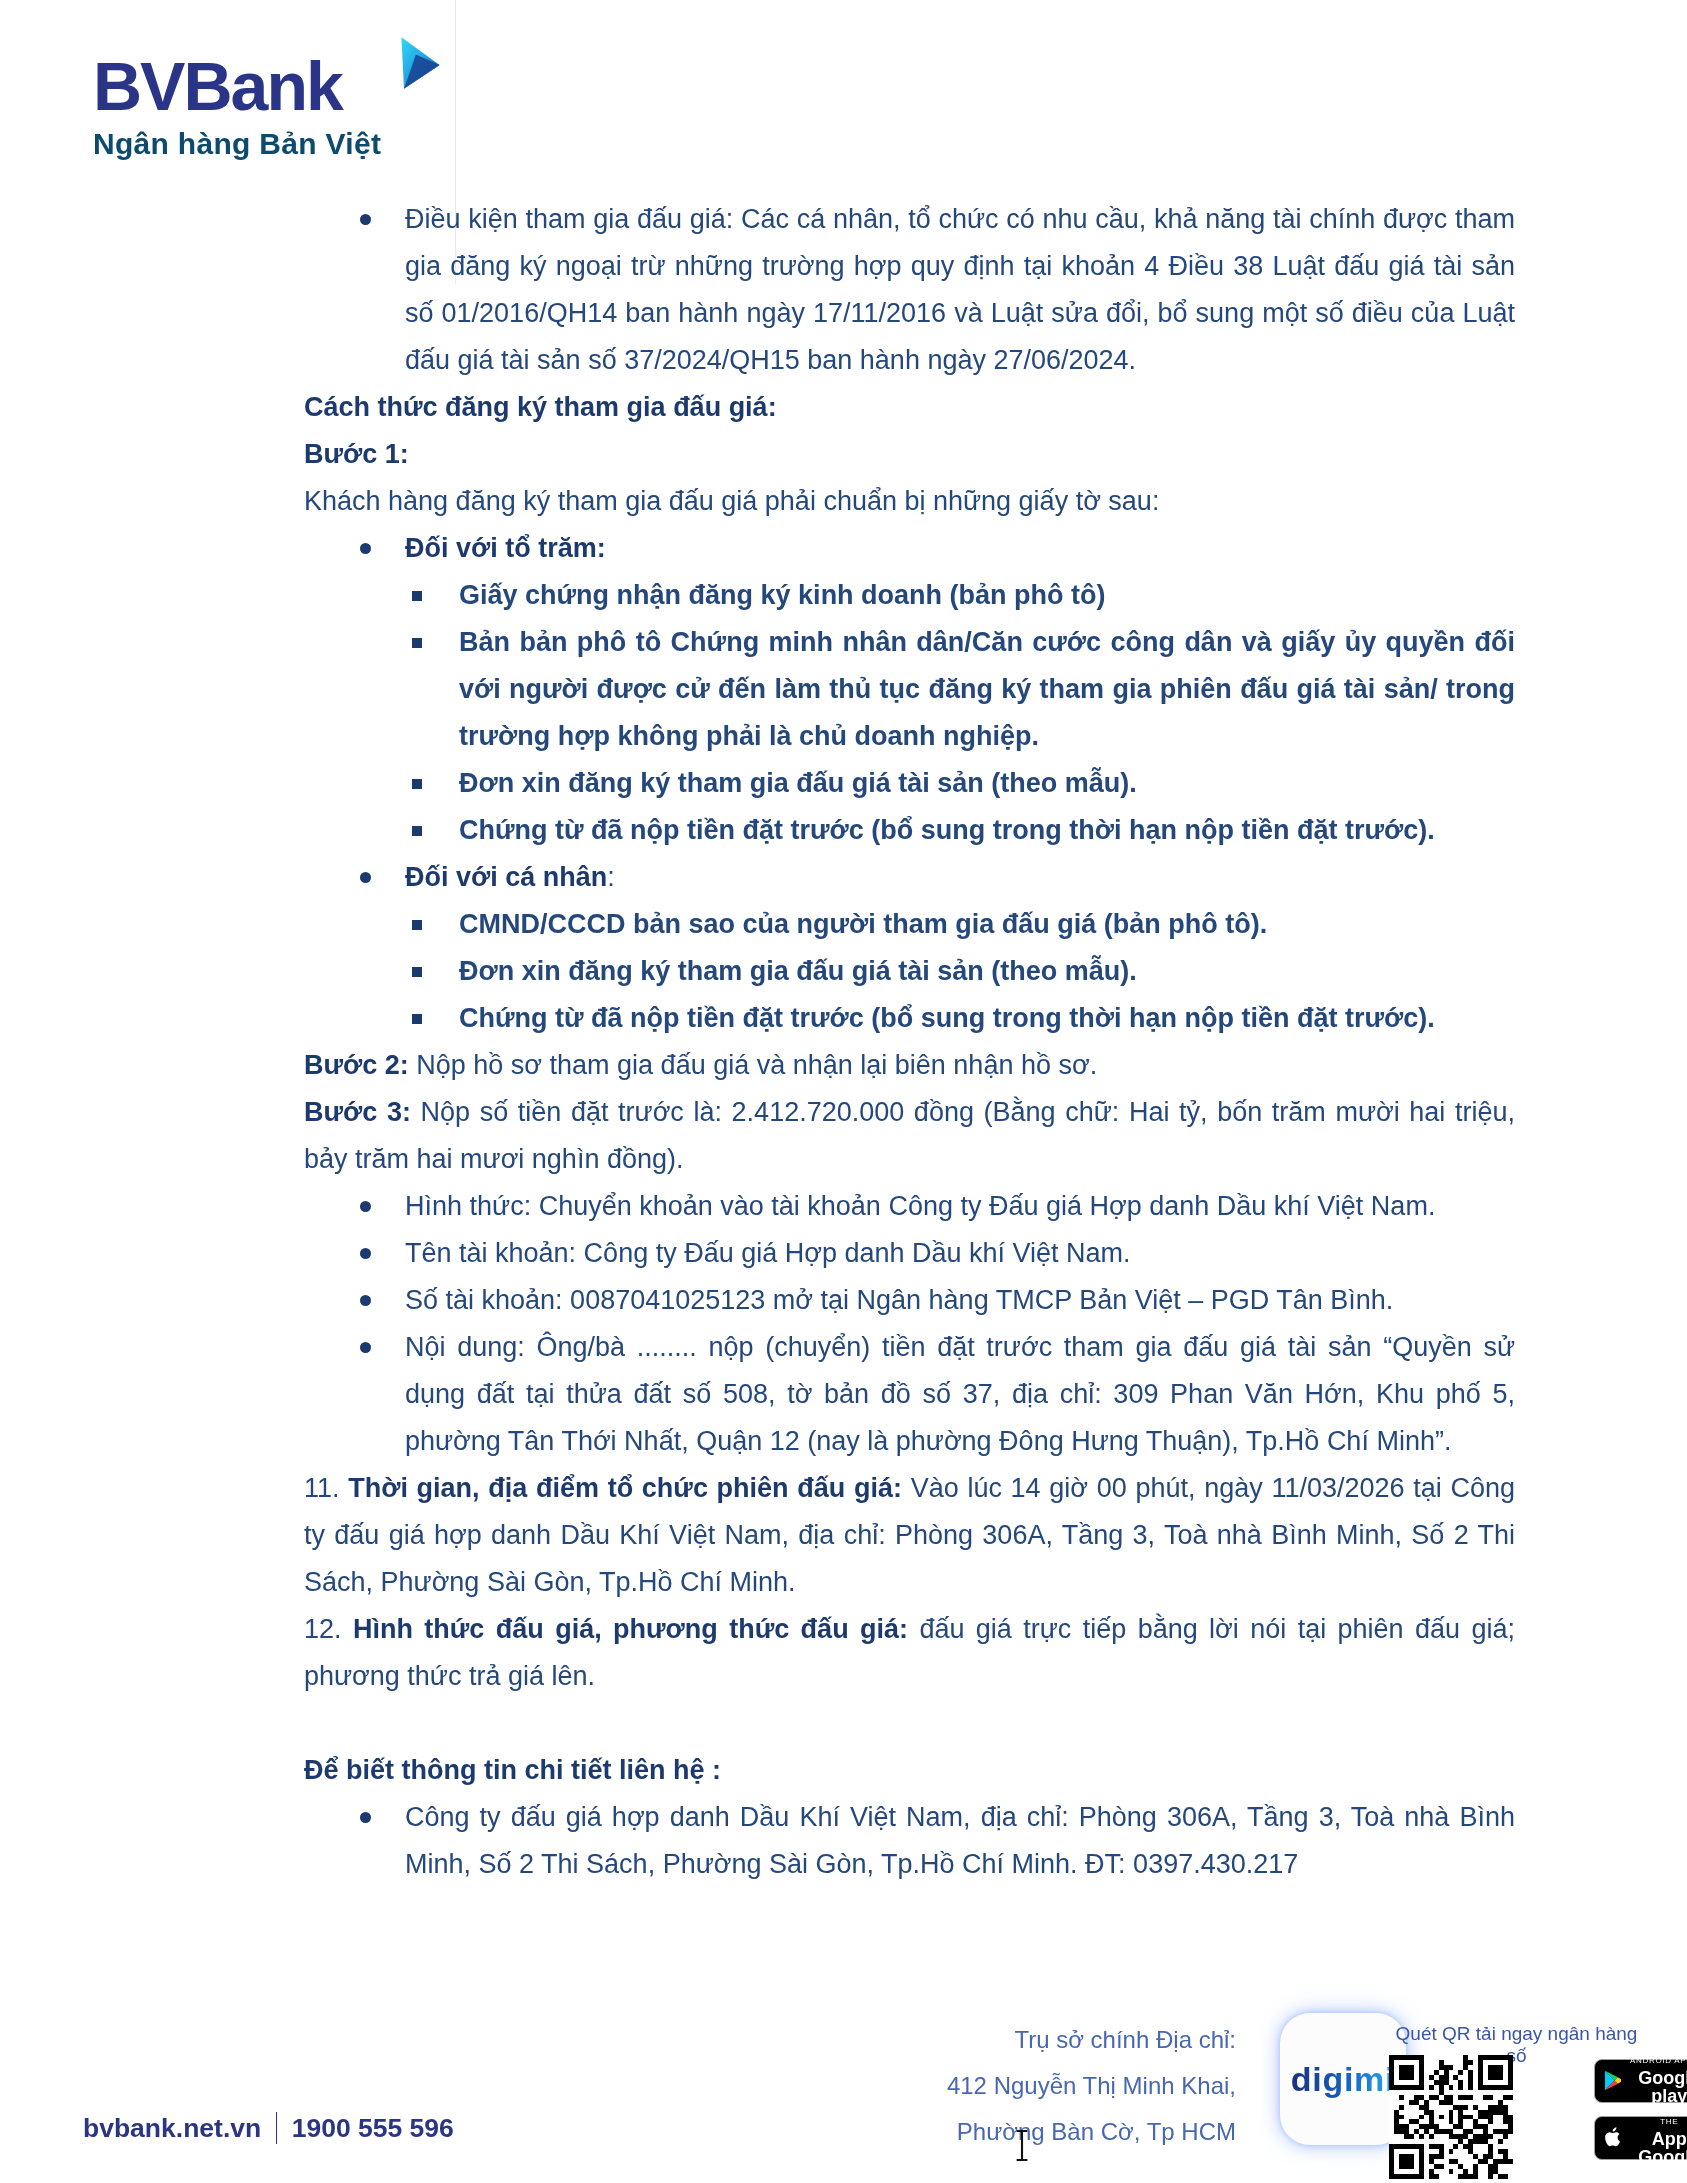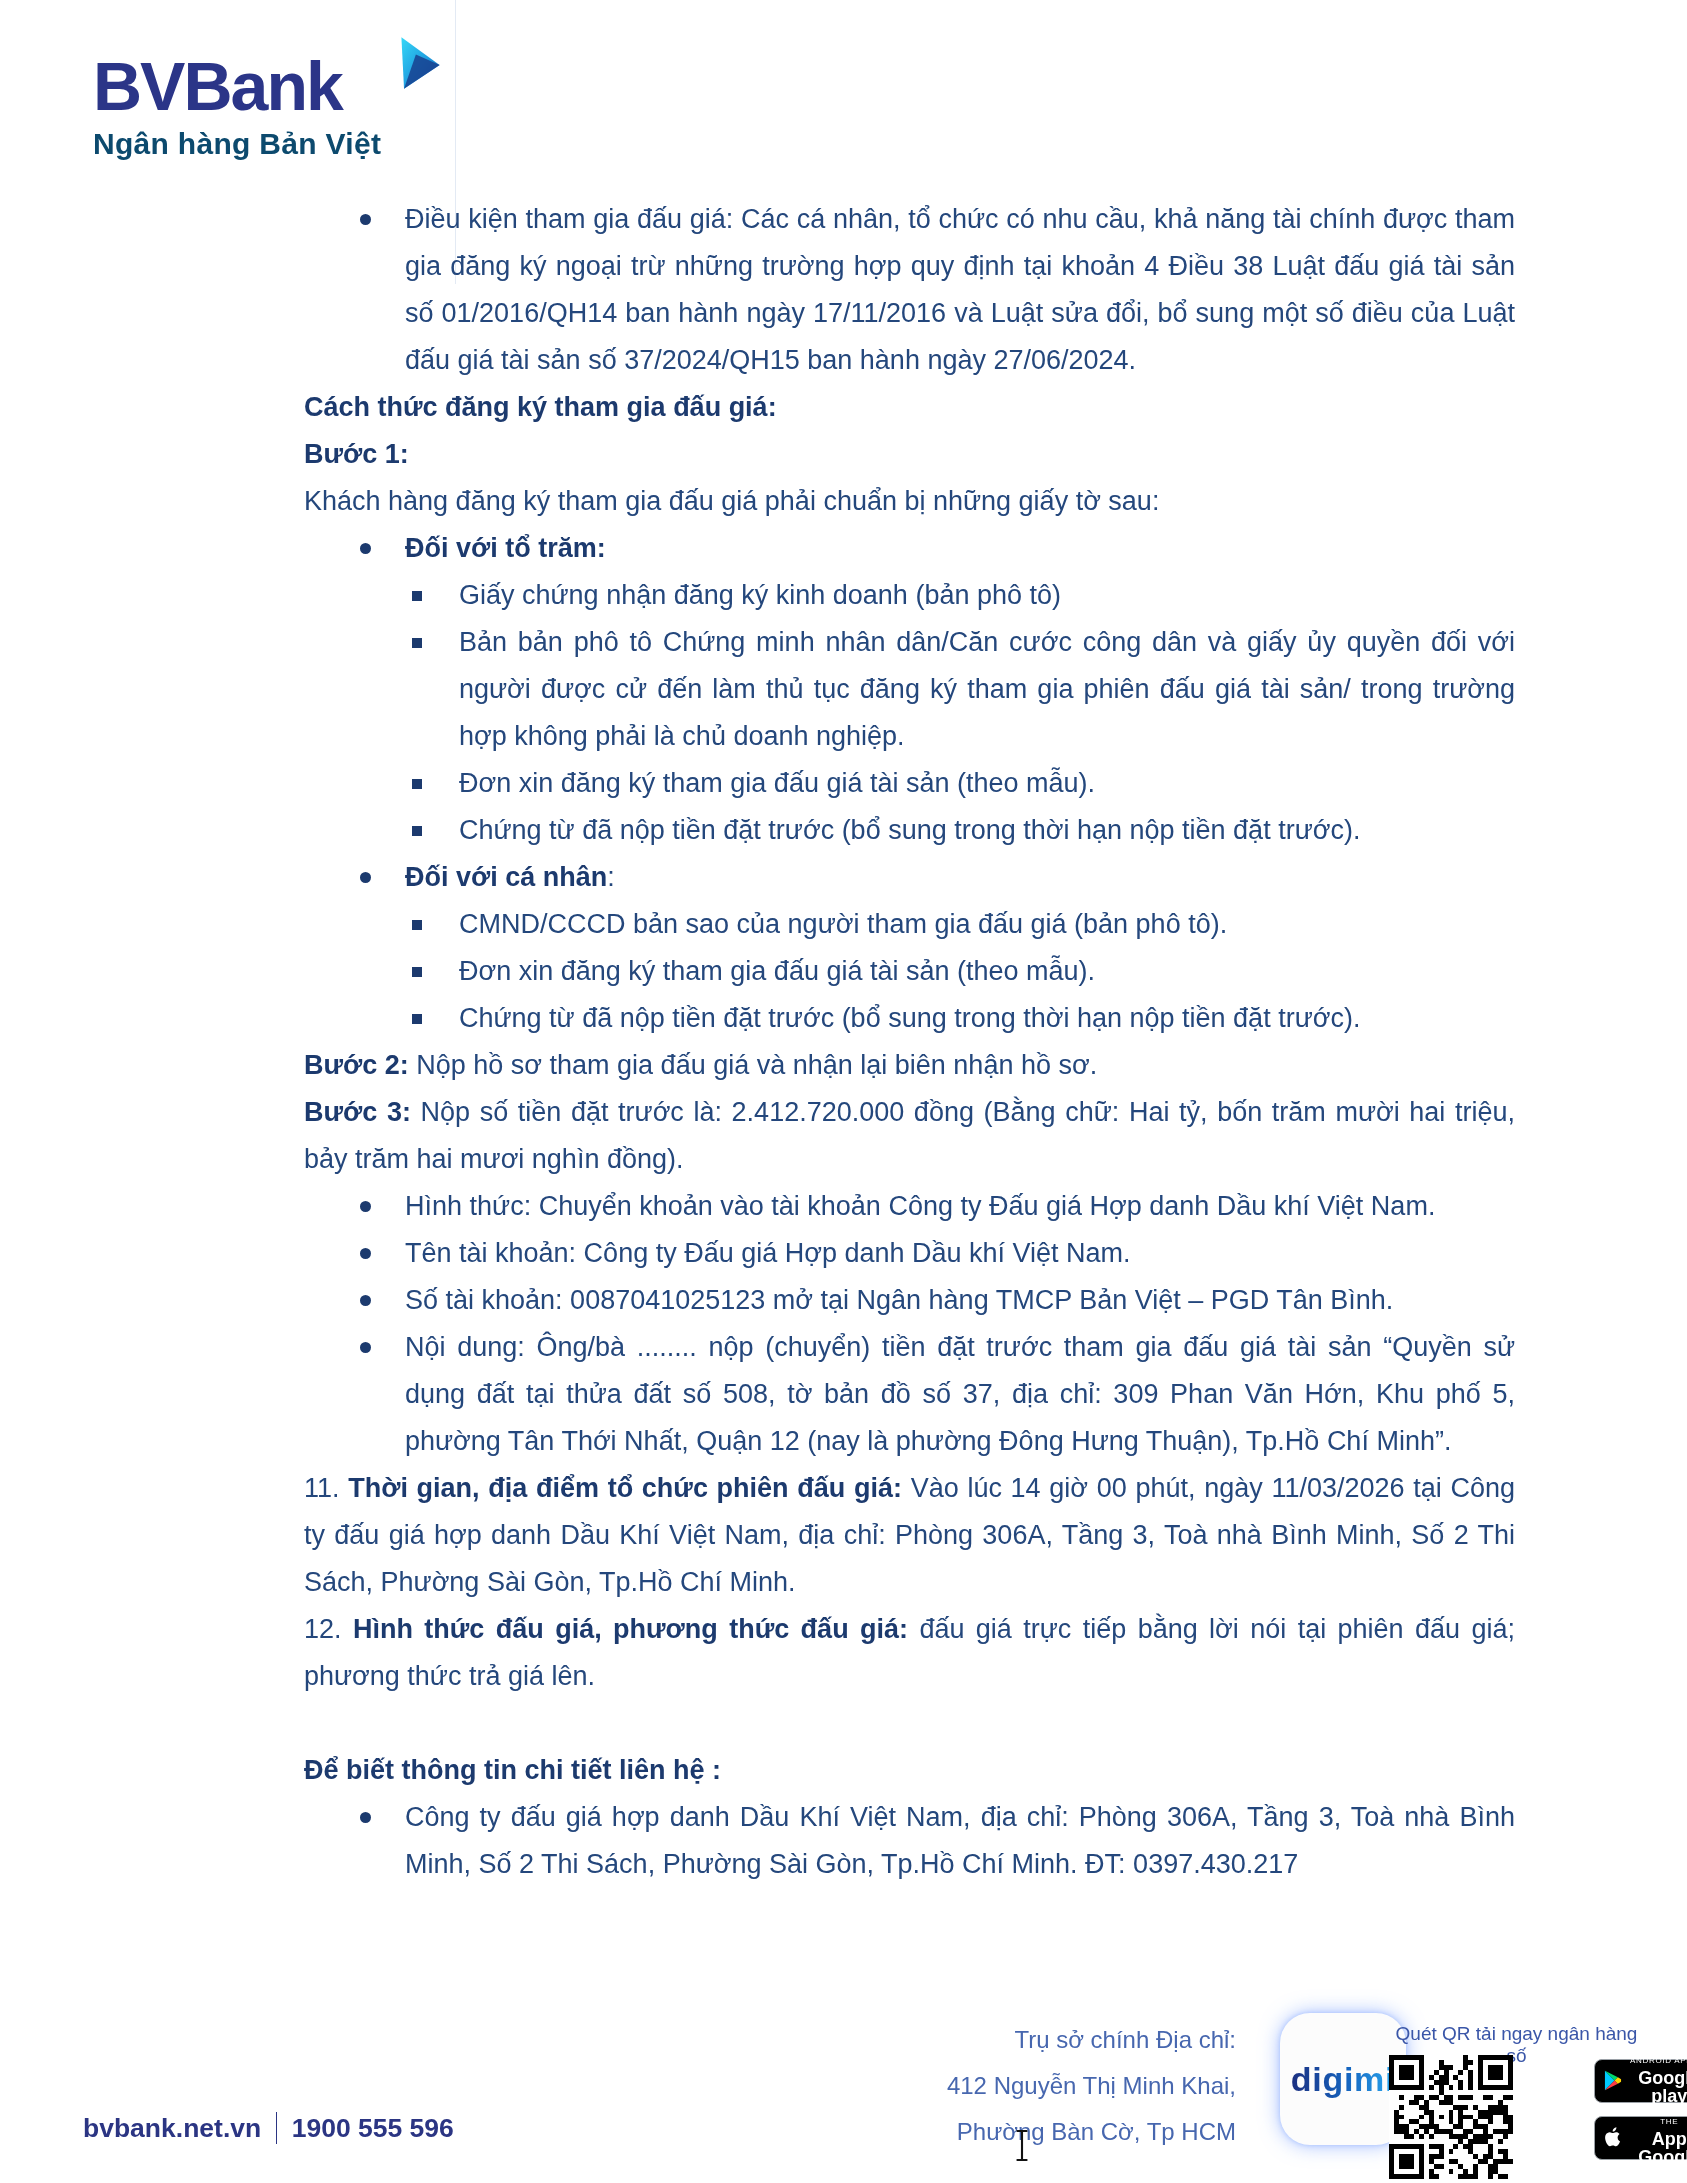--- a/index.html
+++ b/index.html
@@ -11,21 +11,21 @@
   .logo-tagline{margin-top:6.6px;font-size:30px;font-weight:700;color:#0c4a6e;letter-spacing:0.3px;}
   .logo-arrow{position:absolute;left:400px;top:36px;}
   .artifact-line{position:absolute;left:455px;top:0;width:1.3px;height:284px;background:#e3eaf4;}
   
   .doc{position:absolute;left:304px;top:196px;width:1211px;font-size:27px;line-height:47px;
        color:#24477c;}
   .doc .p{position:relative;}
   .doc .p.justify{text-align:justify;}
   .doc .p.flush{padding-left:0;}
   .doc .p.b1{padding-left:101px;}
-  .doc .p.b2{padding-left:155px;}
+  .doc .p.b2{padding-left:155px;font-weight:bold;}
   .doc .p.blank{height:47px;}
   .doc strong{font-weight:700;color:#1c3a6e;}
   .marker{position:absolute;display:block;background:#1c3a6e;}
   .p.b1 > .marker{left:56px;top:18px;width:11.2px;height:11.2px;border-radius:50%;}
   .p.b2 > .marker{left:108px;top:18.5px;width:10px;height:10px;}
   
   .site{position:absolute;left:83px;top:2112px;display:flex;align-items:center;
         font-size:26.5px;font-weight:700;color:#2b3583;text-align:right;}
   .site-sep{display:inline-block;width:1.3px;height:32px;background:#2b3583;margin:0 14.6px;}
   .hq{position:absolute;right:451px;top:2017px;text-align:right;font-size:24px;

